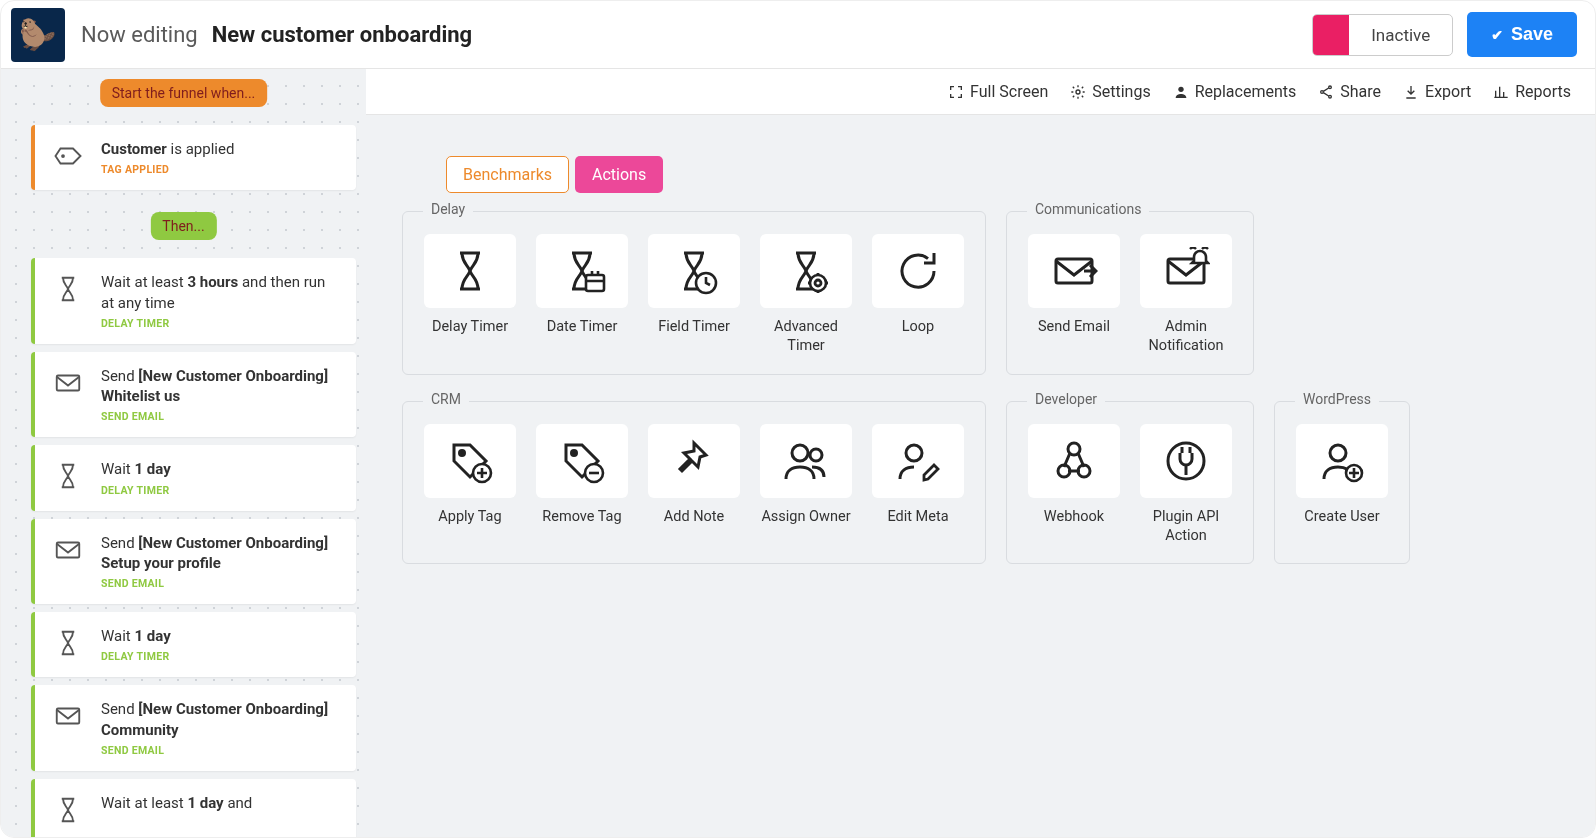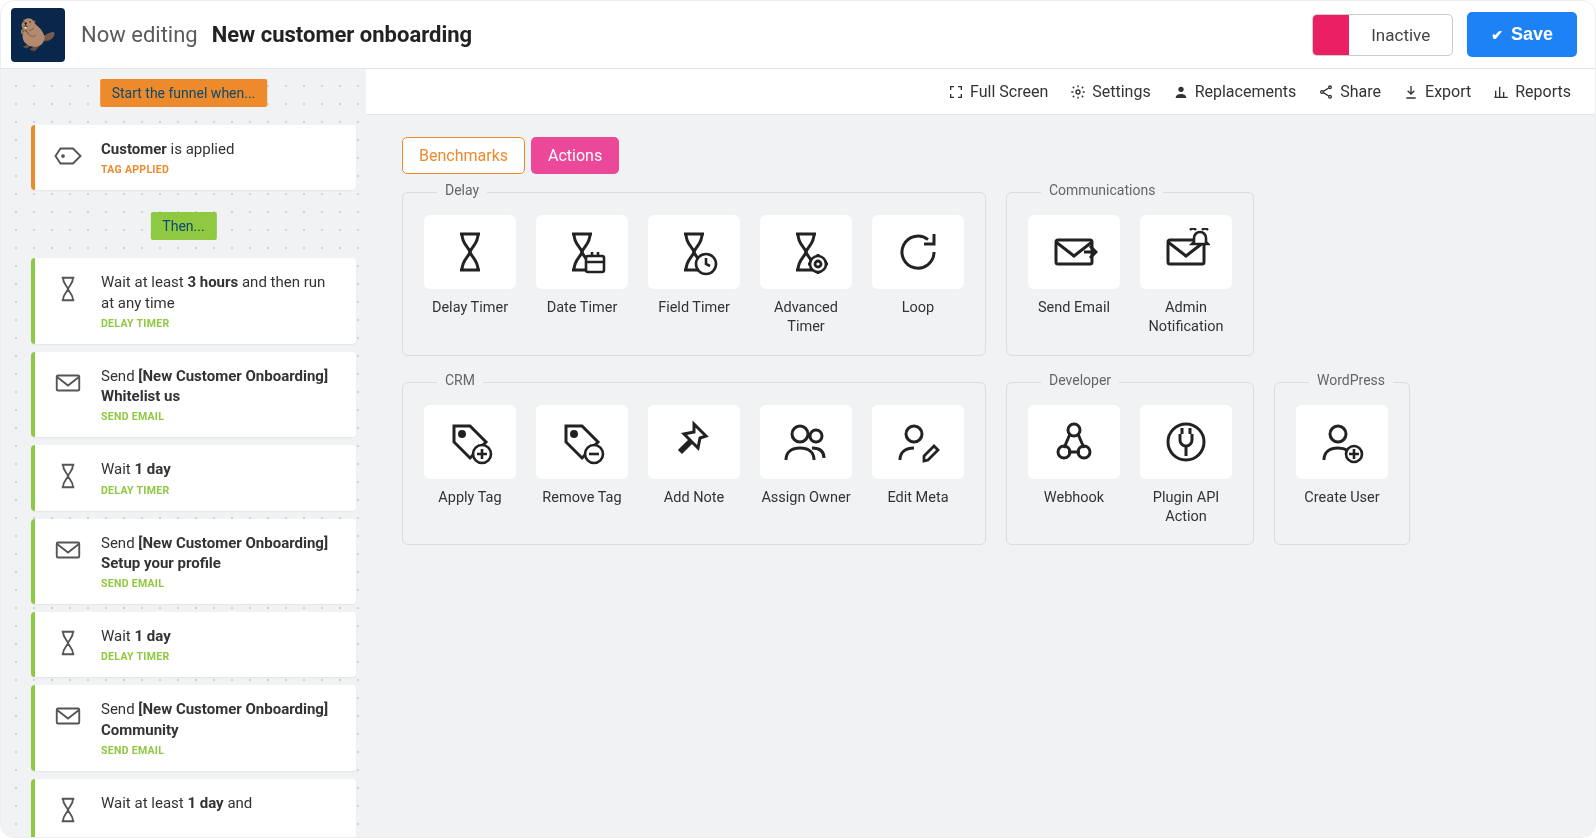--- a/index.html
+++ b/index.html
@@ -20,53 +20,53 @@
 .save-btn { background: #1d82f5; color: #fff; border: none; border-radius: 5px; padding: 12px 24px; font-size: 18px; font-weight: 600; display: flex; align-items: center; gap: 8px; cursor: pointer; }
 .save-check { font-size: 14px; }
 
 .body { flex: 1; display: flex; min-height: 0; }
 
 .sidebar { width: 365px; background: #f0f2f4; background-image: radial-gradient(circle, #cfd3d8 1px, transparent 1px); background-size: 18px 18px; background-position: 6px 8px; overflow-y: auto; padding: 6px 0 20px 0; position: relative; }
 .sidebar::-webkit-scrollbar { width: 14px; }
 .sidebar::-webkit-scrollbar-track { background: #e8eaed; }
 .sidebar::-webkit-scrollbar-thumb { background: #b0b4ba; border-radius: 7px; }
 
-.chip { display: inline-block; padding: 6px 12px; border-radius: 2px; font-size: 14px; color: #0c4a6e; margin-left: 50%; transform: translateX(-50%); }
+.chip { display: inline-block; padding: 6px 12px; border-radius: 8px; font-size: 14px; color: #7f1d1d; margin-left: 50%; transform: translateX(-50%); }
 .chip-orange { background: #ed8a2c; margin-top: 4px; margin-bottom: 10px; }
 .chip-green { background: #8fc941; margin-top: 14px; margin-bottom: 10px; }
 
 .card { background: #fff; border-radius: 4px; margin: 8px 10px 8px 30px; padding: 14px 16px; display: flex; align-items: flex-start; gap: 16px; border-left: 4px solid transparent; box-shadow: 0 1px 2px rgba(0,0,0,0.06); }
 .card.orange { border-left-color: #ed8a2c; }
 .card.green { border-left-color: #8fc941; }
 .card-icon { width: 34px; height: 34px; color: #555; flex-shrink: 0; display: flex; align-items: center; justify-content: center; }
 .card-icon svg { width: 30px; height: 30px; }
 .card-body { flex: 1; }
 .card-title { font-size: 15px; color: #333; line-height: 1.35; }
 .card-title b { font-weight: 700; }
 .card-sub { font-size: 10.5px; font-weight: 700; letter-spacing: 0.3px; margin-top: 4px; }
 .sub-orange { color: #ed8a2c; }
 .sub-green { color: #8fc941; }
 
-.main { flex: 1; display: flex; flex-direction: column; background: #f0f2f4; min-width: 0; }
+.main { flex: 1; display: flex; flex-direction: column; background: #f0f2f4; min-width: 0; gap: 19px; }
 
 .toolbar { background: #fff; height: 46px; display: flex; align-items: center; justify-content: flex-end; gap: 22px; padding: 0 24px; border-bottom: 1px solid #e5e5e5; }
 .tool { display: flex; align-items: center; gap: 6px; color: #333; font-size: 16px; cursor: pointer; }
 .tool-icon { width: 16px; height: 16px; }
 
 .canvas { flex: 1; padding: 22px 36px; overflow: auto; }
 
 .tabs { display: flex; gap: 6px; margin-bottom: 18px; }
 .tab { padding: 8px 16px; border-radius: 5px; font-size: 16px; border: 1px solid transparent; cursor: pointer; }
-.tab.bench { background: #fff; border-color: #ed8a2c; color: #ed8a2c; }
+.tab.bench { background: #fff; border-color: #ed8a2c; color: #ed8a2c; margin-left: 44px; }
 .tab.act { background: #ec4899; color: #fff; }
 
 .groups-row { display: flex; gap: 20px; margin-bottom: 26px; flex-wrap: nowrap; }
 
 .group { border: 1px solid #d9dce0; border-radius: 6px; padding: 22px 18px 18px 18px; position: relative; background: #f0f2f4; }
-.group-label { position: absolute; top: -11px; left: 34px; background: #f0f2f4; padding: 0 8px; font-size: 14px; color: #666; }
+.group-label { position: absolute; top: -11px; left: 20px; background: #f0f2f4; padding: 0 8px; font-size: 14px; color: #666; }
 
 .tiles { display: flex; gap: 14px; }
 .tile { width: 98px; display: flex; flex-direction: column; align-items: center; cursor: pointer; }
 .tile-box { width: 92px; height: 74px; background: #fff; border-radius: 6px; display: flex; align-items: center; justify-content: center; margin-bottom: 10px; }
 .tile-box svg { width: 48px; height: 48px; stroke: #222; fill: none; stroke-width: 1.4; }
 .tile-label { text-align: center; font-size: 14.5px; color: #333; line-height: 1.3; }
 
 </style>
 </head>
 <body>

